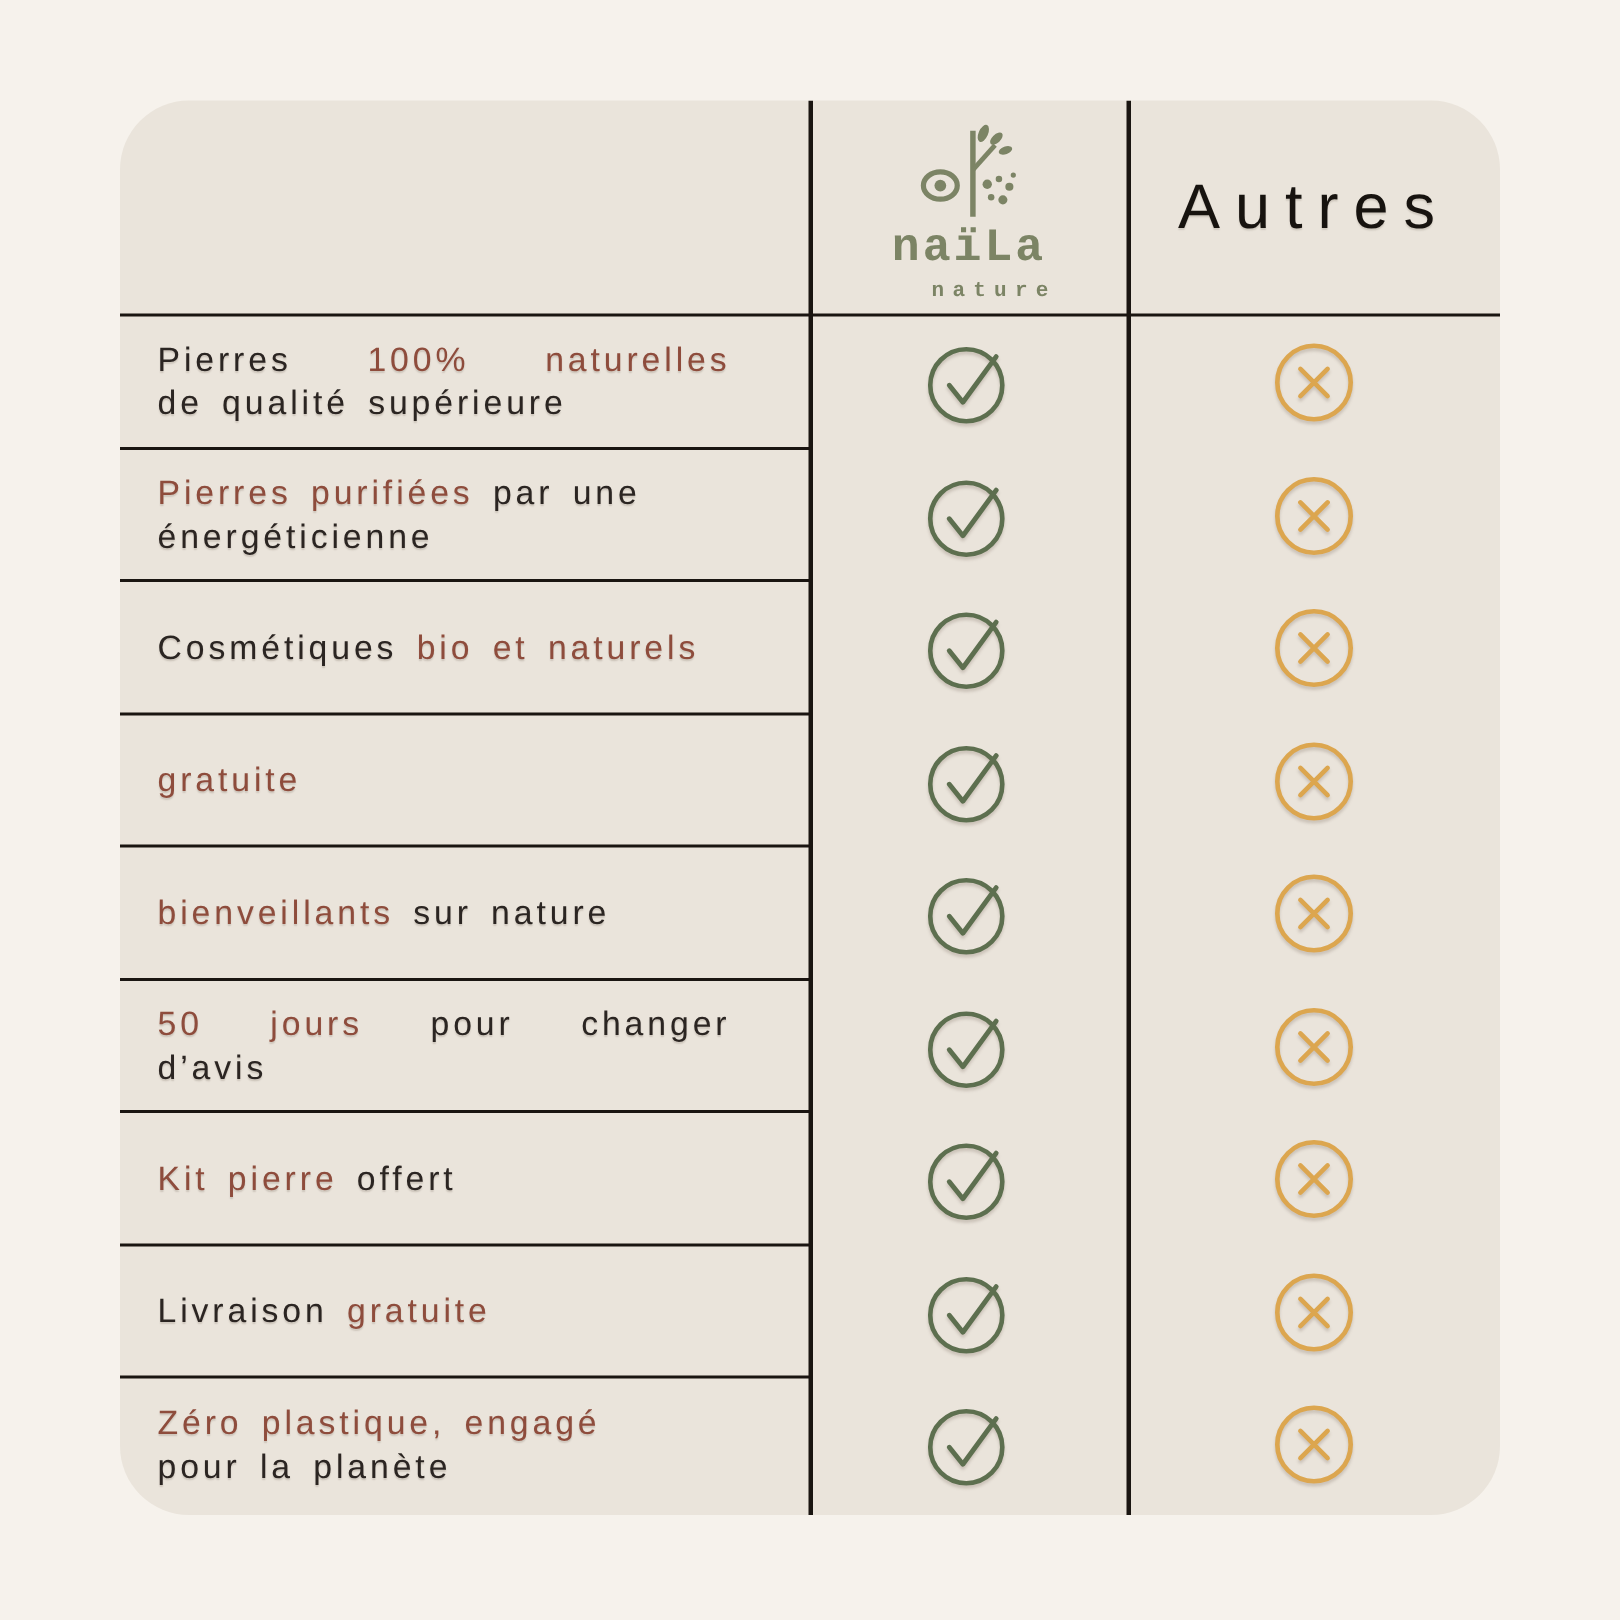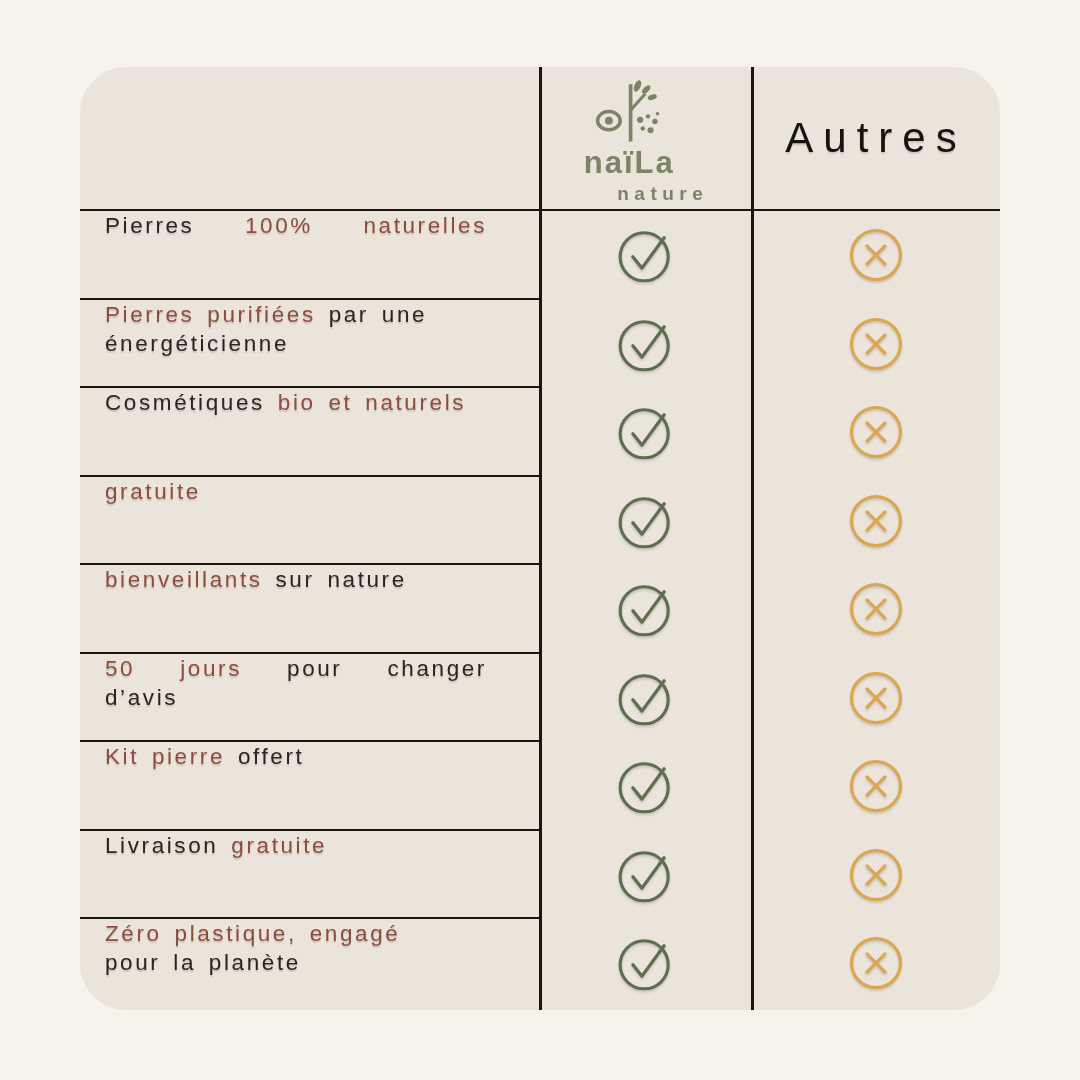--- a/index.html
+++ b/index.html
@@ -38,35 +38,36 @@
   .header{
     display:flex;
     height:144px;
     border-bottom:2.5px solid var(--line);
   }
   .hcell{display:flex;align-items:center;justify-content:center;}
   .hcell.feature{width:460px;}
   .hcell.brand{width:212px;}
   .hcell.other{flex:1;border-radius:29px;}
   .logo{
-    display:flex;flex-direction:column;align-items:flex-start;
+    display:flex;flex-direction:column;align-items:center;
     padding-top:8px;
+    font-family:Liberation Mono, monospace;
   }
   .logo-mark{display:block;}
   .logo-wordmark{
     color:var(--logo-green);
     font-size:31px;
     font-weight:700;
     letter-spacing:2px;
     line-height:1;
     margin-top:2px;
   }
   .logo-tagline{
     color:var(--logo-green);
-    font-size:19px;
+    font-size:14px;
     font-weight:700;
     letter-spacing:5.5px;
     margin-top:5px;
     text-indent:5.5px;
     margin-left:28px;
   }
   .other-title{
     color:#17130f;
     font-size:42px;
     letter-spacing:10px;
@@ -74,21 +75,21 @@
     text-shadow:0 1.5px 1px rgba(90,75,60,.18);
   }
   .tbody{
     display:flex;flex-direction:column;
     height:796.5px;
   }
   .trow{flex:1;display:flex;min-height:0;}
   .cell-feature{
     width:460px;
     padding:0 24px 0 25px;
-    display:flex;flex-direction:column;justify-content:flex-start;
+    display:flex;flex-direction:column;justify-content:center;
   }
   .trow:not(:last-child) .cell-feature{border-bottom:2.5px solid var(--line);}
   .cell-mark{display:flex;align-items:center;justify-content:center;}
   .cell-mark.brand{width:212px;}
   .cell-mark.other{flex:1;}
   .line{
     font-size:22.5px;
     line-height:29px;
     letter-spacing:2.6px;
     word-spacing:4px;
@@ -146,20 +147,21 @@
   </div>
 
   <div class="tbody">
       <div class="trow">
     <div class="cell-feature">
           <div class="line justify">
             <span>Pierres</span>
             <span class="accent">100%</span>
             <span class="accent">naturelles</span>
           </div>
+          <div class="line"><span>de qualité supérieure</span></div>
         </div>
     <div class="cell-mark brand">
           <svg class="mark-svg" width="58" height="58" viewBox="0 0 64 64">
     <circle cx="30" cy="34" r="26.5" fill="none" stroke="#5d6f4f" stroke-width="3.4"></circle>
     <path d="M17.5 34 L27.5 46.5 L52 13" fill="none" stroke="#5d6f4f" stroke-width="3.6" stroke-linecap="round" stroke-linejoin="round"></path>
   </svg>
         </div>
     <div class="cell-mark other">
           <svg class="mark-svg" width="58" height="58" viewBox="0 0 64 64">
     <circle cx="32" cy="32" r="27" fill="none" stroke="#dca64f" stroke-width="3.4"></circle>

